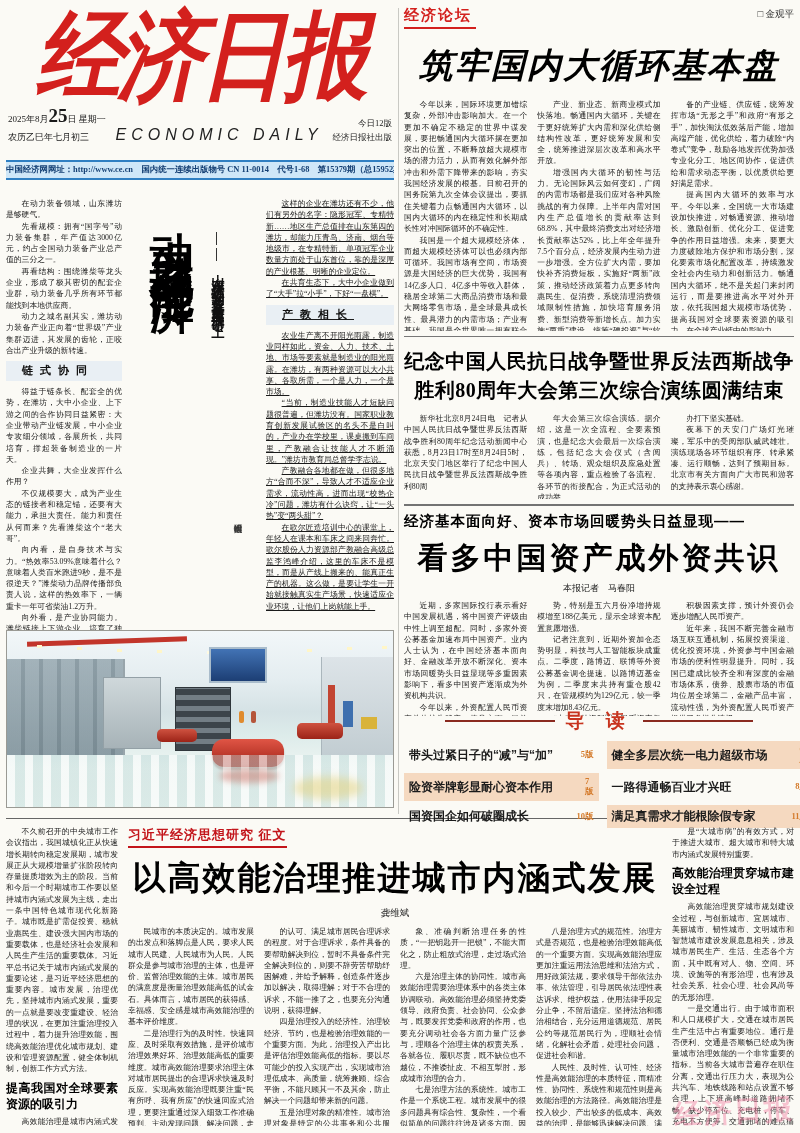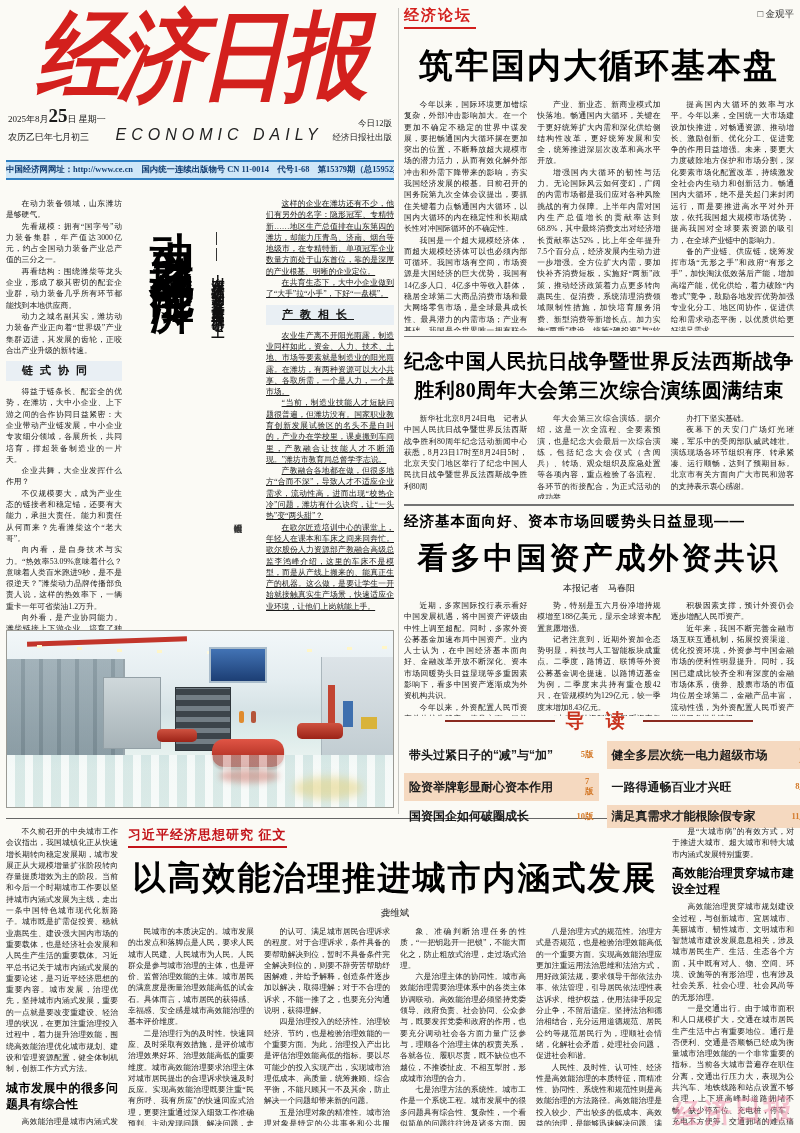--- a/index.html
+++ b/index.html
@@ -36,21 +36,21 @@
   .colflex > div { flex:1; }
 
   
   #forum { left:404px; top:6px; width:390px; height:326px; }
   .forum-top { display:flex; justify-content:space-between; align-items:flex-start; }
   .forum-label { color:#d3201d; font-weight:bold; font-size:15px; letter-spacing:2px;
                  border-bottom:2px solid #d3201d; padding:0 4px 2px 0;
                  font-family:"Liberation Sans","DejaVu Sans",sans-serif; }
   .forum-author { font-size:9.5px; color:#333; margin-top:2px; }
   .forum-headline { font-family:"Liberation Sans","DejaVu Sans",sans-serif; font-weight:900;
-                    font-size:34px; text-align:center; letter-spacing:2px; margin:14px 0 10px 0; color:#000; }
+                    font-size:34px; text-align:center; letter-spacing:2px; margin:14px 0 10px 0; color:#000;font-style:italic; }
   .forum-cols { height:232px; }
 
   
   #feature { left:6px; top:198px; width:388px; height:440px; display:flex; gap:8px; }
   .f-col1 { width:116px; height:440px; }
   .f-col2 { width:128px; height:440px;text-decoration:underline; }
   .f-headwrap { flex:1; display:flex; justify-content:center; gap:6px; }
   .v-head { writing-mode:vertical-rl; font-family:"Liberation Sans","DejaVu Sans",sans-serif;
             font-weight:900; font-size:44px; letter-spacing:8px; color:#000; height:440px; }
   .v-sub { writing-mode:vertical-rl; font-weight:bold; font-size:13px; letter-spacing:3px;
@@ -134,22 +134,22 @@
   <div class="colflex forum-cols bodytext">
     <div>
         <p class="para">今年以来，国际环境更加错综复杂，外部冲击影响加大。在一个更加不确定不稳定的世界中谋发展，要把畅通国内大循环摆在更加突出的位置，不断释放超大规模市场的潜力活力，从而有效化解外部冲击和外需下降带来的影响，夯实我国经济发展的根基。日前召开的国务院第九次全体会议提出，要抓住关键着力点畅通国内大循环，以国内大循环的内在稳定性和长期成长性对冲国际循环的不确定性。</p>
         <p class="para">我国是一个超大规模经济体，而超大规模经济体可以也必须内部可循环。我国市场有空间，市场资源是大国经济的巨大优势，我国有14亿多人口、4亿多中等收入群体，稳居全球第二大商品消费市场和最大网络零售市场，是全球最具成长性、最具潜力的内需市场；产业有基础，我国是全世界唯一拥有联合国产业分类中全部工业门类的国家，制造业总体规模连续15年位居世界首位；创新有力度，我国坚定实施创新驱动发展战略，全社会研发经费投入强度已接近经合组织国家平均水平，关键核心技术攻关加速突破，以“人工智能+”为代表的新</p>
       </div>
     <div>
         <p class="para">产业、新业态、新商业模式加快落地。畅通国内大循环，关键在于更好统筹扩大内需和深化供给侧结构性改革，更好统筹发展和安全，统筹推进深层次改革和高水平开放。</p>
         <p class="para">增强国内大循环的韧性与活力。无论国际风云如何变幻，广阔的内需市场都是我们应对各种风险挑战的有力保障。上半年内需对国内生产总值增长的贡献率达到68.8%，其中最终消费支出对经济增长贡献率达52%，比上年全年提升7.5个百分点，经济发展内生动力进一步增强。全方位扩大内需，要加快补齐消费短板，实施好“两新”政策，推动经济政策着力点更多转向惠民生、促消费，系统清理消费领域限制性措施，加快培育服务消费、新型消费等新增长点。加力实施“两重”建设，统筹“硬投资”与“软建设”，支持和鼓励民间投资发展。</p>
       </div>
     <div>
+        <p class="para">备的产业链、供应链，统筹发挥市场“无形之手”和政府“有形之手”，加快淘汰低效落后产能，增加高端产能，优化供给，着力破除“内卷式”竞争，鼓励各地发挥优势加强专业化分工、地区间协作，促进供给和需求动态平衡，以优质供给更好满足需求。</p>
         <p class="para">提高国内大循环的效率与水平。今年以来，全国统一大市场建设加快推进，对畅通资源、推动增长、激励创新、优化分工、促进竞争的作用日益增强。未来，要更大力度破除地方保护和市场分割，深化要素市场化配置改革，持续激发全社会内生动力和创新活力。畅通国内大循环，绝不是关起门来封闭运行，而是要推进高水平对外开放，依托我国超大规模市场优势，提高我国对全球要素资源的吸引力，在全球产业链中的影响力。</p>
-        <p class="para">备的产业链、供应链，统筹发挥市场“无形之手”和政府“有形之手”，加快淘汰低效落后产能，增加高端产能，优化供给，着力破除“内卷式”竞争，鼓励各地发挥优势加强专业化分工、地区间协作，促进供给和需求动态平衡，以优质供给更好满足需求。</p>
       </div>
   </div>
 </div>
 
 <div class="abs" id="feature">
   <div class="f-col1 bodytext">
       <p class="para">在动力装备领域，山东潍坊是够硬气。</p>
       <p class="para">先看规模：拥有“国字号”动力装备集群，年产值达3000亿元，约占全国动力装备产业总产值的三分之一。</p>
       <p class="para">再看结构：围绕潍柴等龙头企业，形成了极其密切的配套企业群，动力装备几乎所有环节都能找到本地供应商。</p>
       <p class="para">动力之城名副其实，潍坊动力装备产业正向着“世界级”产业集群迈进，其发展的齿轮，正咬合出产业升级的新转速。</p>
@@ -267,21 +267,21 @@
       <div class="daodu-item hl">
         <span class="daodu-text">满足真需求才能根除假专家</span>
         <span class="daodu-page">11版</span>
       </div>
     </div>
 </div>
 
 <div class="abs" id="essay">
   <div class="e-col1 bodytext">
       <p class="para">不久前召开的中央城市工作会议指出，我国城镇化正从快速增长期转向稳定发展期，城市发展正从大规模增量扩张阶段转向存量提质增效为主的阶段。当前和今后一个时期城市工作要以坚持城市内涵式发展为主线，走出一条中国特色城市现代化新路子。城市既是扩需促投资、稳就业惠民生、建设强大国内市场的重要载体，也是经济社会发展和人民生产生活的重要载体。习近平总书记关于城市内涵式发展的重要论述，是习近平经济思想的重要内容。城市发展，治理优先，坚持城市内涵式发展，重要的一点就是要改变重建设、轻治理的状况，在更加注重治理投入过程中，着力提升治理效能，围绕高效能治理优化城市规划、建设和管理资源配置，健全体制机制，创新工作方式方法。</p>
-      <div class="sub-head">城市发展中的很多问题具有综合性</div>
+      <div class="sub-head">提高我国对全球要素资源的吸引力</div>
       <p class="para">高效能治理是城市内涵式发展的应有之义和重要目标。城市高效能治理是与城市低效治理、无效治理相对应的概念，它强调要以城市治理价值体系、组织体系、制度体系和运行体系的系统优化为目标牵引，推动城市治理实现人民性、及时性、认可性、经济性、精准性、协同性、系统性和规范性的有机统一，全面降低治理成本，提升城市各领域各层级治理效率、效果和效益。</p>
     </div>
   <div class="e-center">
     <span class="e-label">习近平经济思想研究 征文</span>
     <div class="e-headline">以高效能治理推进城市内涵式发展</div>
     <div class="e-author">龚维斌</div>
     <div class="colflex e-cols bodytext">
       <div>
           <p class="para">民城市的本质决定的。城市发展的出发点和落脚点是人民，要求人民城市人民建、人民城市为人民。人民群众是参与城市治理的主体，也是评价、监督治理效能的主体。城市居民的满意度是衡量治理效能高低的试金石。具体而言，城市居民的获得感、幸福感、安全感是城市高效能治理的基本评价维度。</p>
           <p class="para">二是治理行为的及时性。快速回应、及时采取有效措施，是评价城市治理效果好坏、治理效能高低的重要维度。城市高效能治理要求治理主体对城市居民提出的合理诉求快速及时反应。实现高效能治理既要注重“民有所呼、我有所应”的快速回应式治理，更要注重通过深入细致工作准确预判、主动发现问题、解决问题，走向未诉先办、主动治理。把基层作为城市高效能治理落地和实施的重心，既要防止基层治理被动应对，更要防止推诿扯皮、久拖不决。</p>

